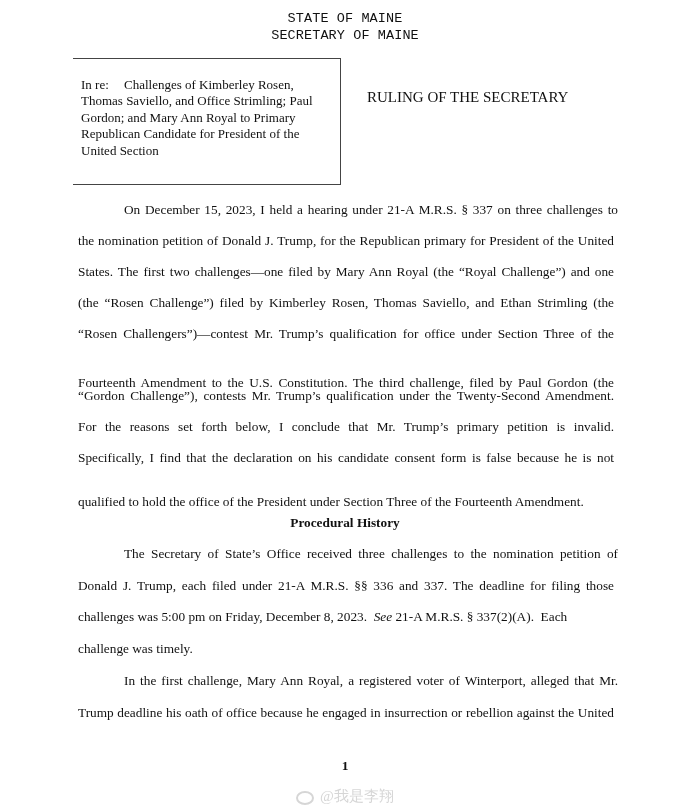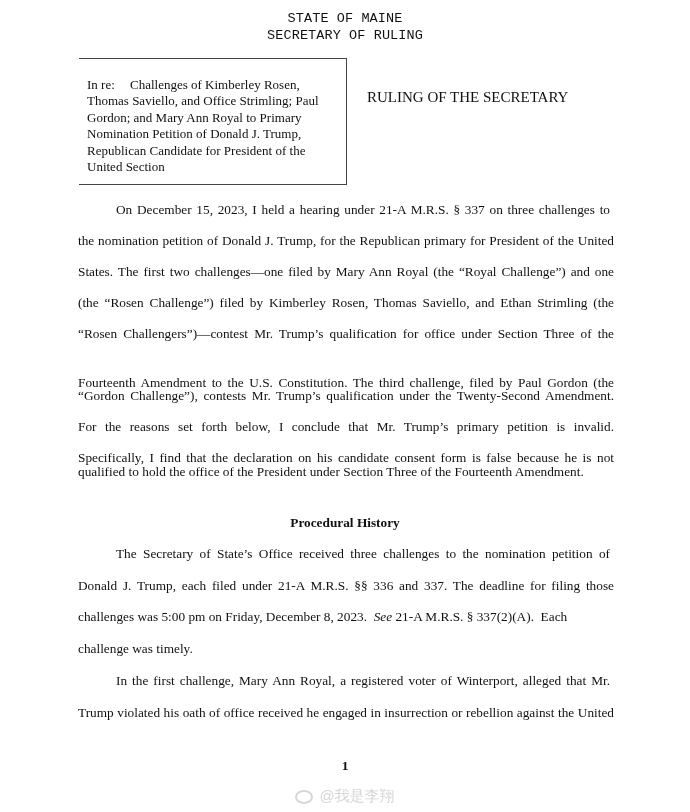--- a/index.html
+++ b/index.html
@@ -1,90 +1,89 @@
 <!DOCTYPE html>
 <html><head>
 <meta charset="utf-8">
 <style>
   html, body { margin: 0; padding: 0; background: #ffffff; }
   body { width: 690px; height: 812px; position: relative; overflow: hidden;
          font-family: "Liberation Serif", "DejaVu Serif", serif; color: #111; }
   .header { position: absolute; top: 10px; left: 0; width: 690px; text-align: center;
             font-size: 13.5px; line-height: 17px; letter-spacing: 0.1px; font-family: Liberation Mono, monospace; }
-  .caption-box { position: absolute; left: 79px; top: 58px; width: 268px; height: 127px;
+  .caption-box { position: absolute; left: 73px; top: 58px; width: 268px; height: 127px;
                  border-top: 1.5px solid #444; border-right: 1.5px solid #444;
                  border-bottom: 1.5px solid #444; box-sizing: border-box; }
   .caption-text { position: absolute; left: 8px; top: 18px; font-size: 13px; line-height: 16.4px;
                   width: 260px; }
   .caption-text .inre { display: inline-block; width: 43px; }
   .ruling { position: absolute; left: 367px; top: 89px; font-weight: normal; font-size: 15px;
             line-height: 16.5px; width: 220px; }
   .line { position: absolute; left: 78px; width: 536px; font-size: 13.3px; white-space: nowrap;
           text-align: justify; text-align-last: justify; }
   .line.noj { text-align-last: left; }
-  .line.indent { left: 116px; width: 494px; }
+  .line.indent { left: 124px; width: 494px; }
   .heading { position: absolute; left: 0; width: 690px; text-align: center; font-weight: bold;
              font-size: 13.3px; }
   .pagenum { position: absolute; left: 0; width: 690px; top: 758px; text-align: center;
              font-size: 13.5px; font-weight: bold; }
   .watermark { position: absolute; left: 0; width: 690px; top: 787px; text-align: center;
-               font-family: Liberation Sans, sans-serif; font-size: 15px; color: #d6d6d6; }
+               font-family: Liberation Serif, serif; font-size: 15px; color: #d6d6d6; }
   .watermark .wb { display: inline-block; width: 18px; height: 14px; border: 2px solid #d6d6d6;
                    border-radius: 50%; vertical-align: middle; margin-right: 6px; box-sizing: border-box; }
   i { }
 </style>
 </head>
 <body>
 
 <div class="header">
   <div>STATE OF MAINE</div>
-  <div>SECRETARY OF RULING</div>
+  <div>SECRETARY OF MAINE</div>
 </div>
 
 <div class="caption-box">
   <div class="caption-text">
     <div><span class="inre">In re:</span><span>Challenges of Kimberley Rosen,</span></div>
     <div>Thomas Saviello, and Office Strimling; Paul</div>
     <div>Gordon; and Mary Ann Royal to Primary</div>
-    <div>Nomination Petition of Donald J. Trump,</div>
     <div>Republican Candidate for President of the</div>
     <div>United Section</div>
   </div>
 </div>
 
 <div class="ruling">
   <div>RULING OF THE SECRETARY</div>
 </div>
 
 <div>
   <div class="line indent" style="top:202px">On December 15, 2023, I held a hearing under 21-A M.R.S. § 337 on three challenges to</div>
   <div class="line" style="top:233px">the nomination petition of Donald J. Trump, for the Republican primary for President of the United</div>
   <div class="line" style="top:264px">States.  The first two challenges—one filed by Mary Ann Royal (the “Royal Challenge”) and one</div>
   <div class="line" style="top:295px">(the “Rosen Challenge”) filed by Kimberley Rosen, Thomas Saviello, and Ethan Strimling (the</div>
   <div class="line" style="top:326px">“Rosen Challengers”)—contest Mr. Trump’s qualification for office under Section Three of the</div>
   <div class="line" style="top:375px">Fourteenth Amendment to the U.S. Constitution.  The third challenge, filed by Paul Gordon (the</div>
   <div class="line" style="top:388px">“Gordon Challenge”), contests Mr. Trump’s qualification under the Twenty-Second Amendment.</div>
   <div class="line" style="top:419px">For the reasons set forth below, I conclude that Mr. Trump’s primary petition is invalid.</div>
   <div class="line" style="top:450px">Specifically, I find that the declaration on his candidate consent form is false because he is not</div>
-  <div class="line noj" style="top:464px">qualified to hold the office of the President under Section Three of the Fourteenth Amendment.</div>
+  <div class="line noj" style="top:494px">qualified to hold the office of the President under Section Three of the Fourteenth Amendment.</div>
 </div>
 
 <div class="heading" style="top:515px">Procedural History</div>
 
 <div>
   <div class="line indent" style="top:546px">The Secretary of State’s Office received three challenges to the nomination petition of</div>
   <div class="line" style="top:578px">Donald J. Trump, each filed under 21-A M.R.S. §§ 336 and 337.  The deadline for filing those</div>
   <div class="line" style="top:609px; text-align-last:left; display:flex; justify-content:space-between;">
     <span style="white-space:pre"><span>challenges was 5:00 pm on Friday, December 8, 2023.  </span><i>See</i><span> 21-A M.R.S. § 337(2)(A).  Each</span></span>
   </div>
   <div class="line noj" style="top:641px">challenge was timely.</div>
 </div>
 
 <div>
   <div class="line indent" style="top:673px">In the first challenge, Mary Ann Royal, a registered voter of Winterport, alleged that Mr.</div>
-  <div class="line" style="top:705px">Trump violated his oath of office received he engaged in insurrection or rebellion against the United</div>
+  <div class="line" style="top:705px">Trump deadline his oath of office because he engaged in insurrection or rebellion against the United</div>
 </div>
 
 <div class="pagenum">1</div>
 
 <div class="watermark">
   <span class="wb"></span><span>@我是李翔</span>
 </div>
 
 </body></html>

